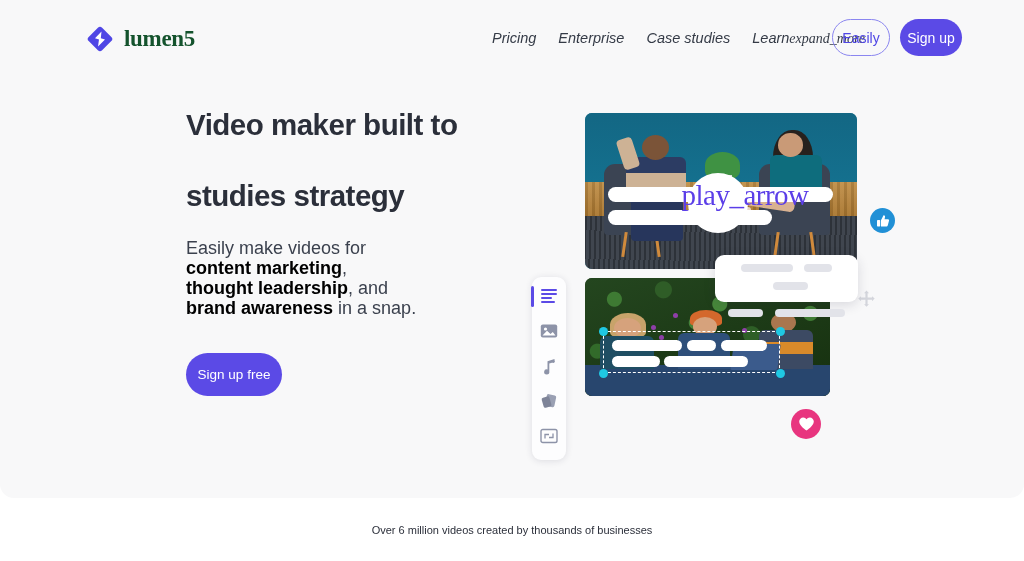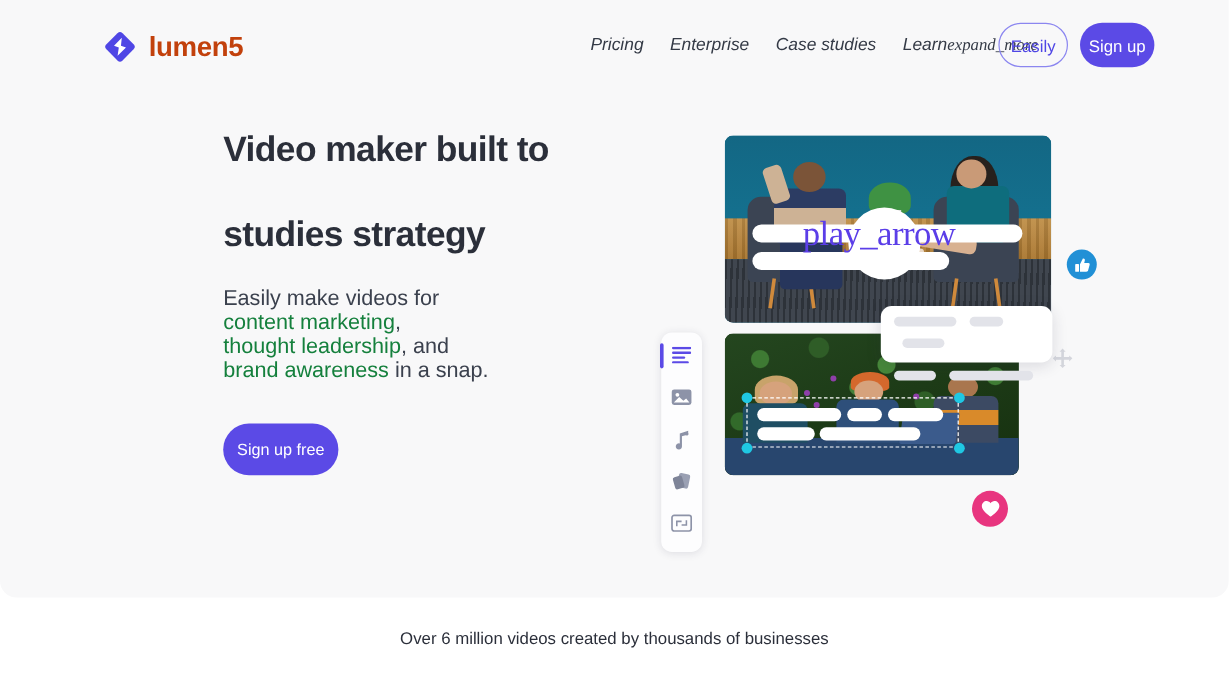--- a/index.html
+++ b/index.html
@@ -15,21 +15,21 @@
   .hero-shell {
     position: absolute; left: 0; top: 0; width: 1024px; height: 498px;
     background: #f8f8f9;
     border-bottom-left-radius: 14px; border-bottom-right-radius: 14px;
   }
 
   
   .nav { position: absolute; left: 0; top: 0; width: 1024px; height: 76px; }
   .brand { position: absolute; left: 85px; top: 24px; display: flex; align-items: center; gap: 9px; }
   .brand-mark { width: 30px; height: 30px; }
-  .brand-name { font-size: 23px; font-weight: 700; color: #c2410c; letter-spacing: -0.3px; }
+  .brand-name { font-size: 23px; font-weight: 700; color: #14532d; letter-spacing: -0.3px; font-family: Liberation Serif, serif; }
 
   .nav-links { position: absolute; left: 492px; top: 30px; display: flex; align-items: baseline; gap: 22px; }
   .nav-link { font-size: 14.5px; color: #343a46; white-space: nowrap; cursor: pointer; font-style: italic; }
   .nav-link-learn { display: inline-flex; align-items: baseline; }
   .icon-ligature { font-family: "Liberation Serif", serif; font-size: 14px; color: #343a46; }
 
   .nav-btns { position: absolute; left: 832px; top: 19px; display: flex; align-items: center; gap: 10px; }
   .btn-login {
     width: 58px; height: 37px; border-radius: 19px;
     border: 1.3px solid #8b86f0; background: transparent; color: #4f46e5;
@@ -43,30 +43,30 @@
 
   
   .copy { position: absolute; left: 186px; top: 107px; width: 330px; }
   .headline {
     font-size: 29.5px; line-height: 35.5px; font-weight: 700;
     color: #2b2f3a; letter-spacing: -0.5px;
   }
   .subcopy {
     margin-top: 24px; font-size: 18px; line-height: 20px; color: #3b414e;
   }
-  .subcopy b { font-weight: 400; color: #15803d; }
+  .subcopy b { font-weight: 700; color: #000000; }
   .btn-free {
     position: absolute; left: 0; top: 246px;
     width: 96px; height: 43px; border-radius: 22px; border: none;
     background: #5b4ae6; color: #fff; font-size: 13.5px;
     font-family: "Liberation Sans", sans-serif; cursor: pointer;
   }
 
   
-  .mock { position: absolute; left: 539px; top: 100px; width: 400px; height: 370px; }
+  .mock { position: absolute; left: 520px; top: 100px; width: 400px; height: 370px; text-align: center; }
 
   .photo { position: absolute; border-radius: 7px; overflow: hidden; }
   .photo-top { left: 65px; top: 13px; width: 272px; height: 156px; }
   .photo-bottom { left: 65px; top: 178px; width: 245px; height: 118px; }
 
   
   .scene1 { position:absolute; inset:0; background:#176b86; }
   .s1-wall { position:absolute; left:0; top:0; width:100%; height:44%; background:linear-gradient(180deg,#136784,#14708e); }
   .s1-wood { position:absolute; left:0; top:44%; width:100%; height:22%; background:linear-gradient(180deg,#c08f48,#a9762f); }
   .s1-wood2{ position:absolute; left:0; top:44%; width:100%; height:22%;
@@ -165,21 +165,21 @@
     background:#2190d6; border-radius:50%; display:flex; align-items:center; justify-content:center;
   }
   .badge-heart {
     position:absolute; left:271px; top:309px; width:30px; height:30px;
     background:#e8357f; border-radius:50%; display:flex; align-items:center; justify-content:center;
   }
 
   
   .social-proof {
     position:absolute; left:0; top:524px; width:1024px;
-    text-align:center; font-size:14px; color:#2b2f3a;
+    text-align:center; font-size:11px; color:#2b2f3a;
   }
 </style>
 </head>
 <body>
 
 <div class="page">
 
   <div class="hero-shell"></div>
 
   <div class="nav">

